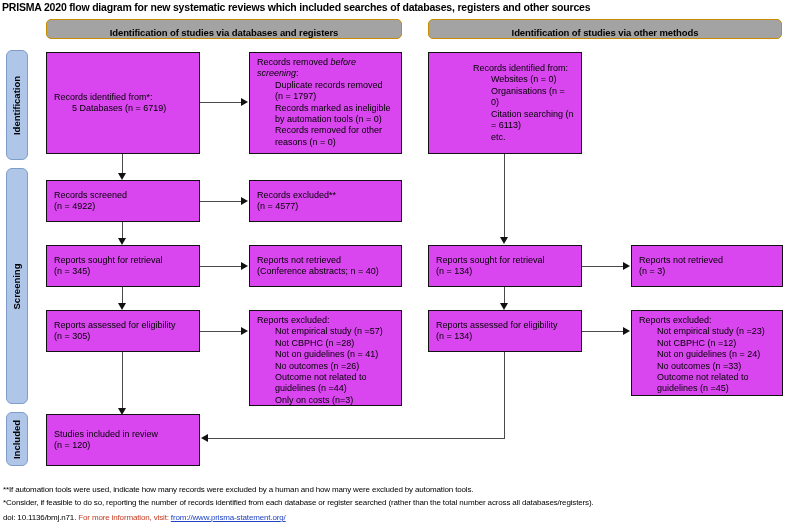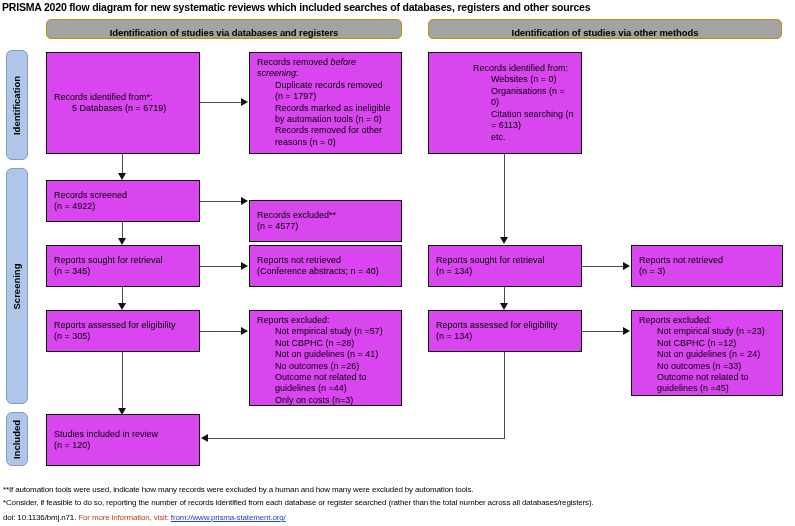--- a/index.html
+++ b/index.html
@@ -134,21 +134,21 @@
   <div class="abs ln lnh" style="left:200px;top:102px;width:41px;"></div>
   <div class="arrow-r" style="left:241px;top:98px;"></div>
 
   <div class="abs ln lnv" style="left:122px;top:154px;height:21px;"></div>
   <div class="arrow-d" style="left:118px;top:173px;"></div>
 
   <div class="abs box vcenter" style="left:46px;top:180px;width:154px;height:42px;">
     <span>Records screened</span>
     <span>(n = 4922)</span>
   </div>
-  <div class="abs box vcenter" style="left:249px;top:180px;width:153px;height:42px;margin-top:20px;">
+  <div class="abs box vcenter" style="left:249px;top:180px;width:153px;height:42px;">
     <span>Records excluded**</span>
     <span>(n = 4577)</span>
   </div>
   <div class="abs ln lnh" style="left:200px;top:201px;width:41px;"></div>
   <div class="arrow-r" style="left:241px;top:197px;"></div>
 
   <div class="abs ln lnv" style="left:122px;top:222px;height:18px;"></div>
   <div class="arrow-d" style="left:118px;top:238px;"></div>
 
   <div class="abs box vcenter" style="left:46px;top:245px;width:154px;height:42px;">

